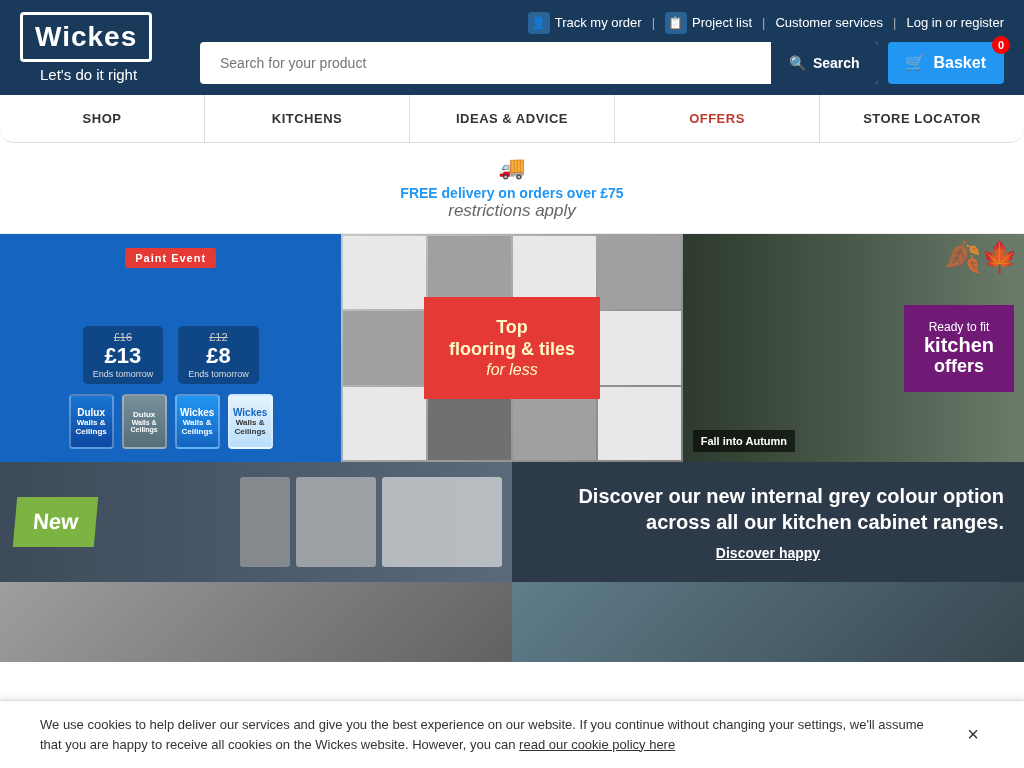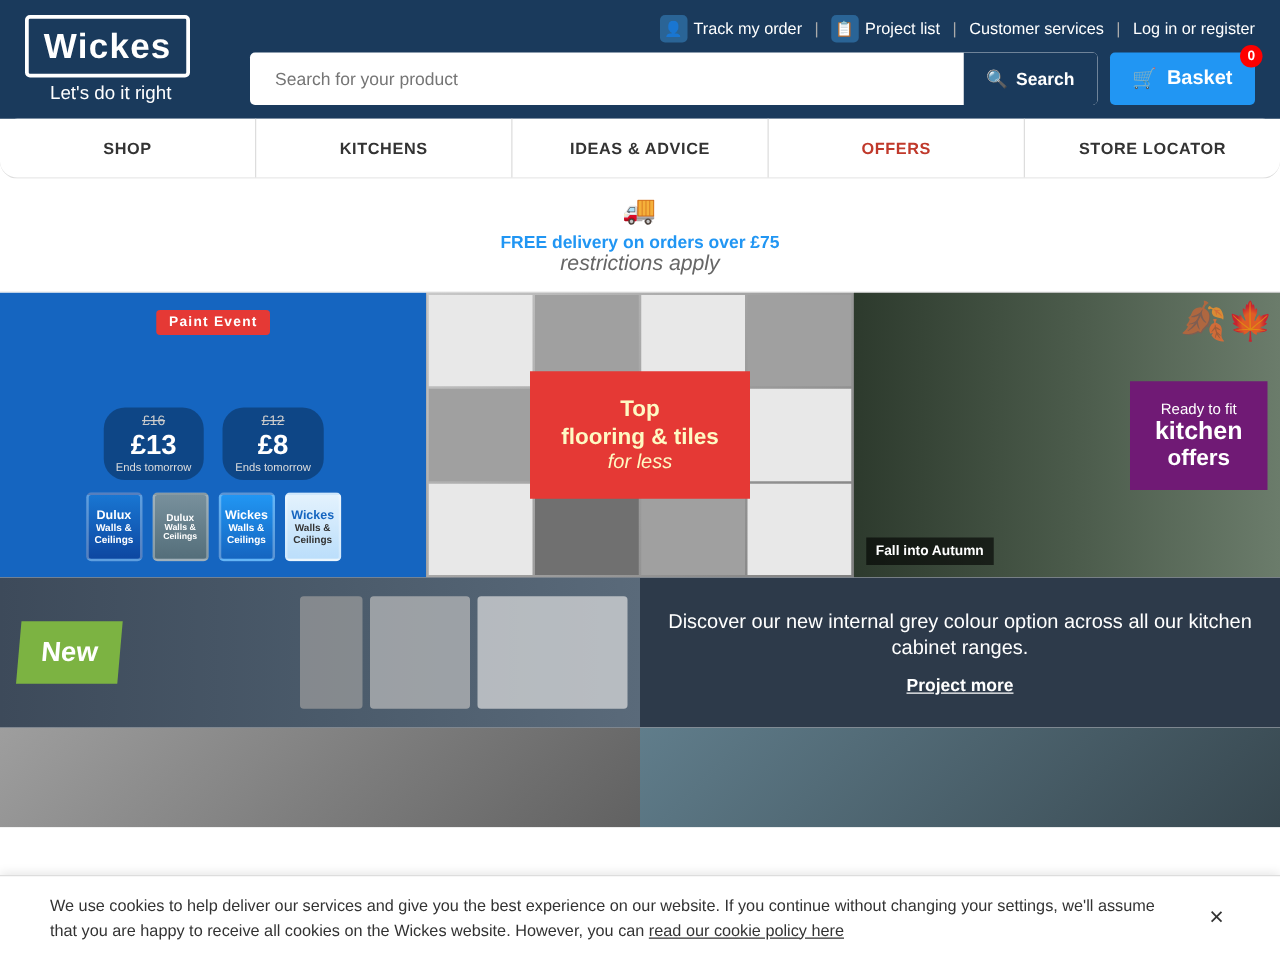--- a/index.html
+++ b/index.html
@@ -223,21 +223,21 @@
       letter-spacing: 1px;
     }
     .paint-prices {
       display: flex;
       gap: 15px;
       margin-bottom: 10px;
     }
     .paint-price-box {
       background: rgba(0,0,0,0.3);
       color: white;
-      border-radius: 17px;
+      border-radius: 5px;
       padding: 5px 10px;
       text-align: center;
       margin-top: 48px;
     }
     .paint-price-box .old-price {
       font-size: 11px;
       text-decoration: line-through;
       color: #ccc;
     }
     .paint-price-box .new-price {
@@ -408,23 +408,23 @@
     .cabinet-right {
       flex: 1;
       display: flex;
       flex-direction: column;
       align-items: center;
       justify-content: center;
       padding: 20px;
     }
     .cabinet-right .cabinet-title {
       color: white;
-      font-size: 16px;
-      font-weight: 400;
-      text-align: center;
+      font-size: 20px;
+      font-weight: 700;
+      text-align: right;
       line-height: 1.3;
       margin-bottom: 10px;
     }
     .discover-link {
       color: white;
       text-decoration: underline;
       font-size: 14px;
       font-weight: bold;
       cursor: pointer;
     }
@@ -624,21 +624,21 @@
       <div style="display:flex;gap:6px;padding:10px;opacity:0.7;">
         <div style="width:50px;height:90px;background:#9e9e9e;border-radius:3px;"></div>
         <div style="width:80px;height:90px;background:#bdbdbd;border-radius:3px;"></div>
         <div style="width:120px;height:90px;background:#e0e0e0;border-radius:3px;"></div>
       </div>
     </div>
     <div class="new-badge">New</div>
   </div>
   <div class="cabinet-right">
     <p class="cabinet-title">Discover our new internal grey colour option across all our kitchen cabinet ranges.</p>
-    <span class="discover-link">Project more</span>
+    <span class="discover-link">Discover happy</span>
   </div>
 </div>
 
 <div class="bottom-thumbs">
   <div class="thumb" style="background: linear-gradient(135deg,#9e9e9e,#616161);">
   </div>
   <div class="thumb" style="background: linear-gradient(135deg,#607d8b,#37474f);">
   </div>
 </div>
 

